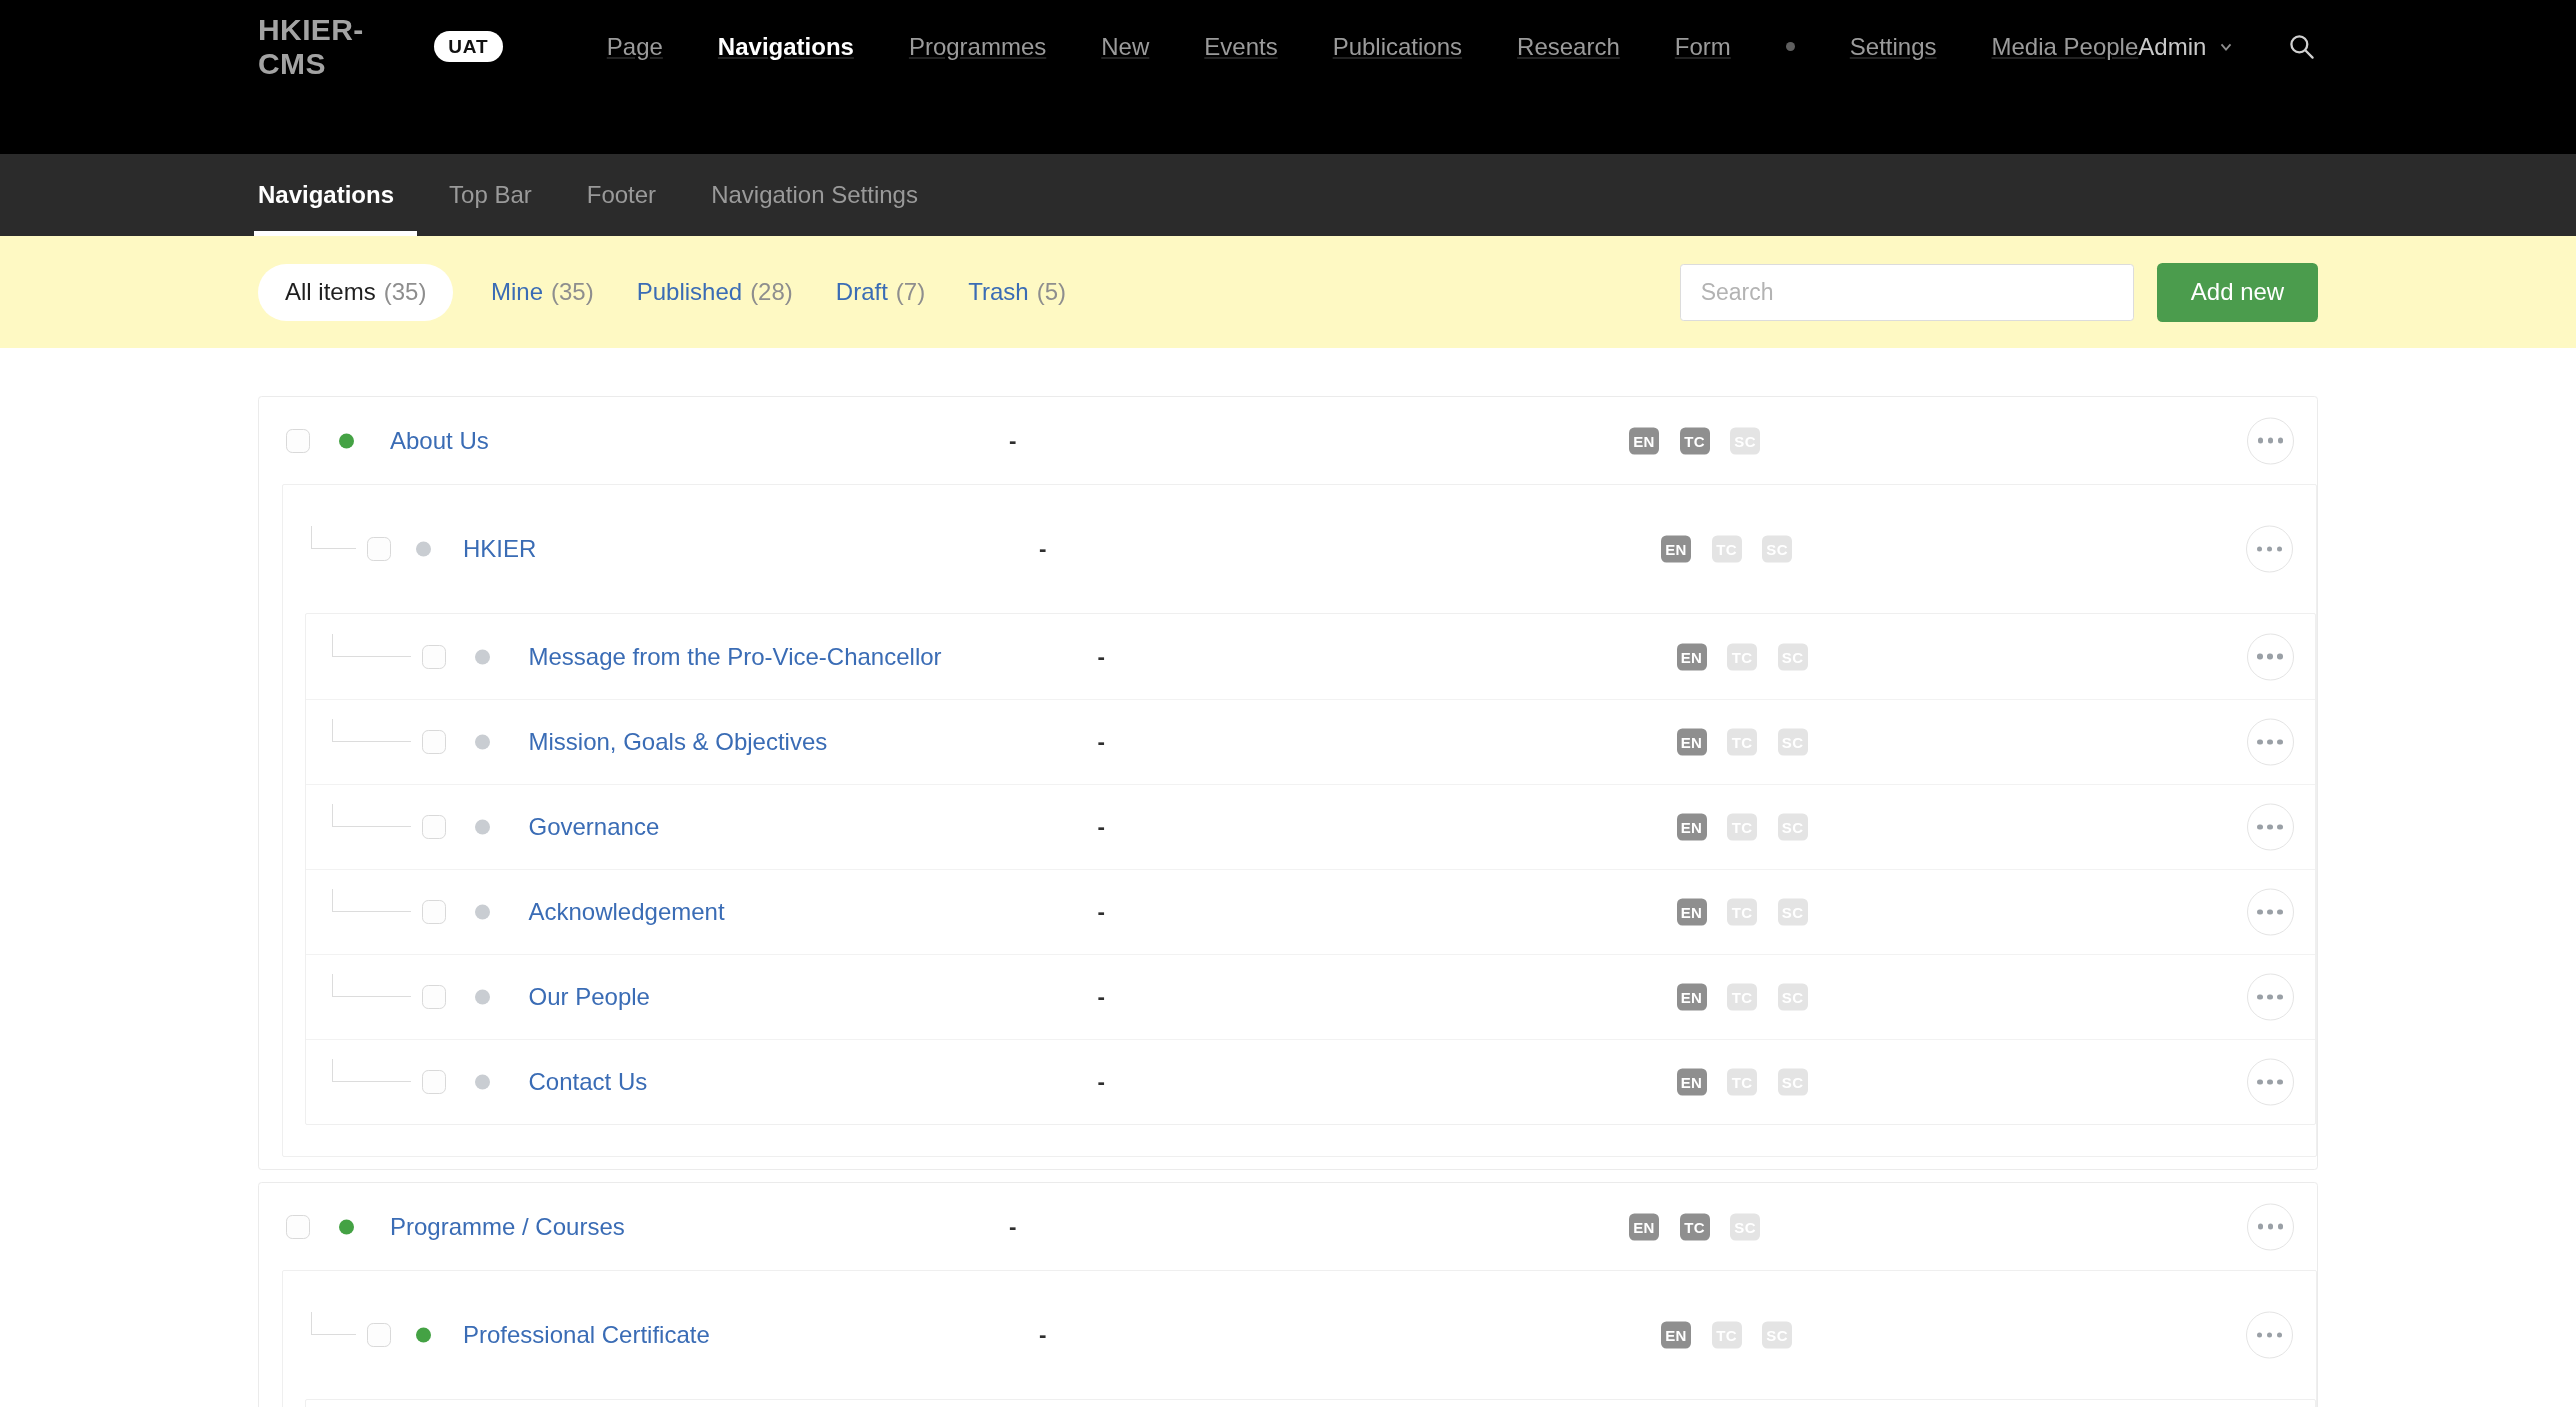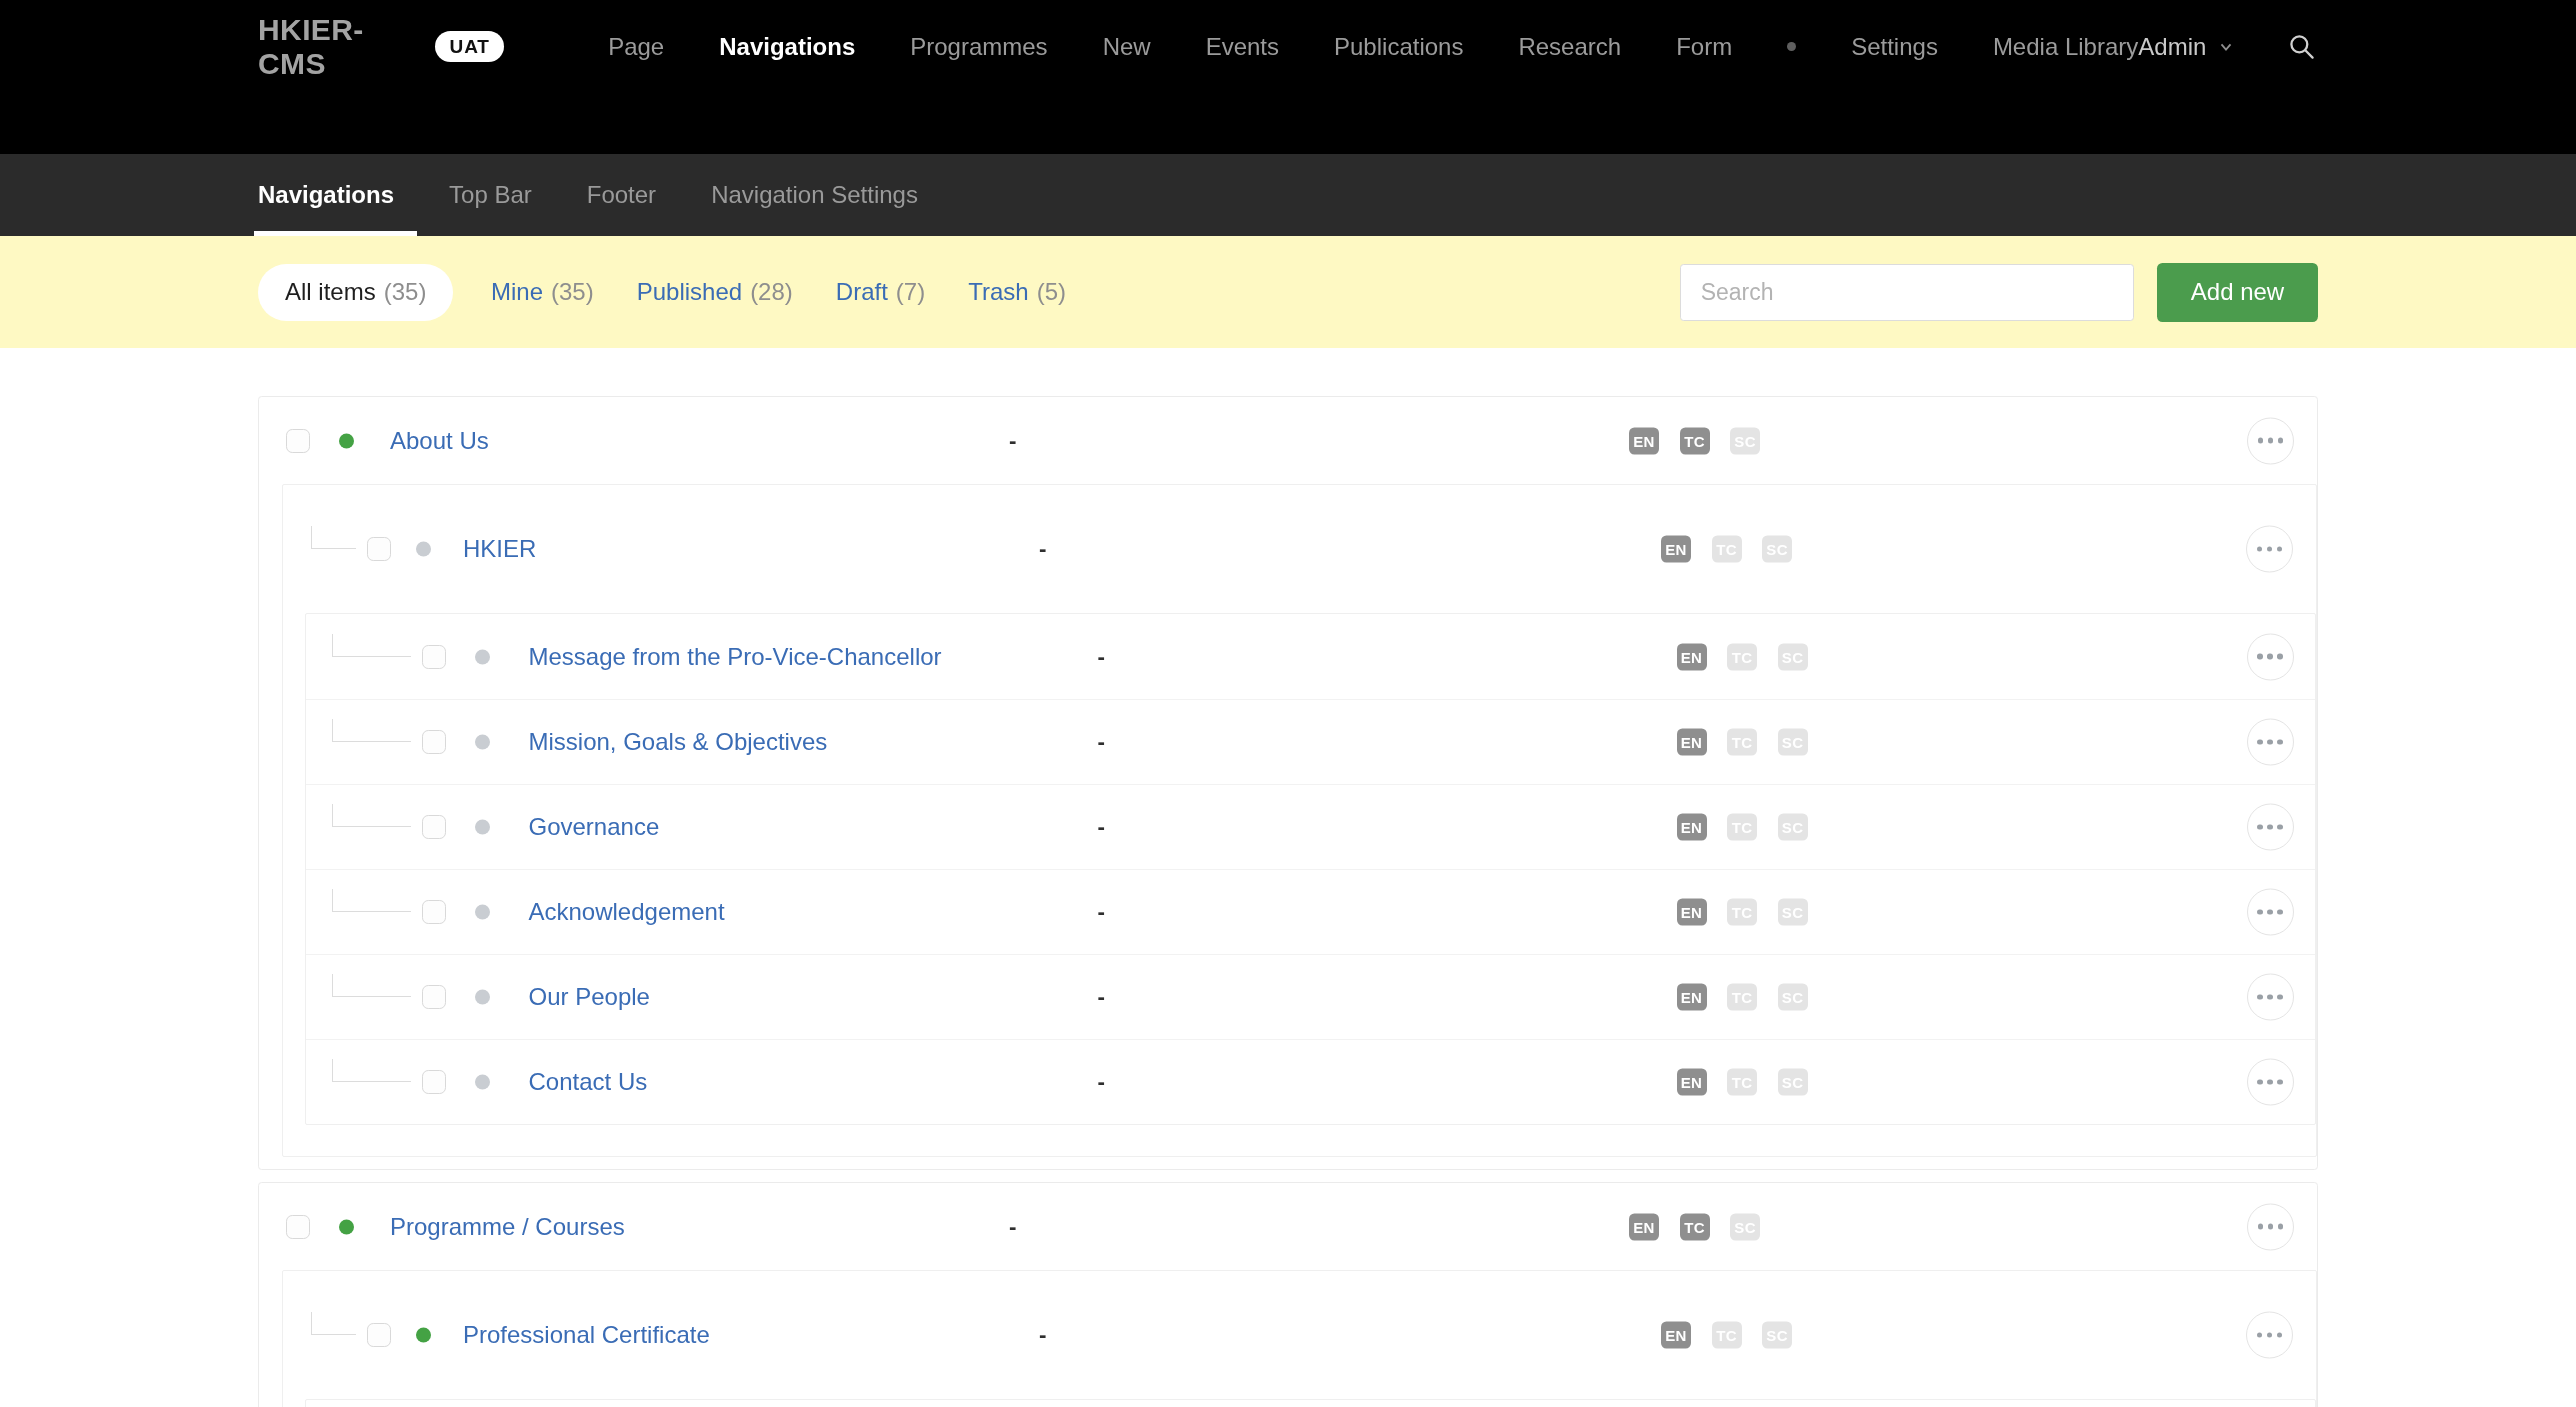--- a/index.html
+++ b/index.html
@@ -16,21 +16,21 @@
     display: flex; align-items: flex-start;
     padding: 25px 259px 0 258px;
   }
   .header-inner { display: flex; align-items: center; width: 100%; height: 43px; }
   .logo { color: #a3a3a3; font-size: 30px; font-weight: 700; letter-spacing: 0.4px; }
   .env-pill {
     margin-left: 21.5px; background: #fff; color: #111;
     font-size: 19px; font-weight: 700; letter-spacing: 0.9px;
     padding: 4.5px 14.3px; border-radius: 894px;
   }
-  .main-nav { display: flex; align-items: center; gap: 55px; margin-left: 104px; }
+  .main-nav { display: flex; align-items: center; gap: 55px; margin-left: 104px; text-decoration: underline; }
   .nav-item { font-size: 24px; color: #9b9b9b; cursor: pointer; white-space: nowrap; }
   .nav-item.active { color: #fff; font-weight: 600; }
   .nav-sep-dot { width: 9px; height: 9px; border-radius: 50%; background: #5f5f5f; }
   .header-right { margin-left: auto; display: flex; align-items: center; gap: 52px; }
   .user-menu { display: flex; align-items: center; gap: 10.7px; color: #c9c9c9; font-size: 24px; cursor: pointer; }
   .chev { width: 18px; height: 18px; }
   .search-glyph { width: 30px; height: 30px; cursor: pointer; }
 
   
   .tabbar {
@@ -169,21 +169,21 @@
       <span class="nav-item">Page</span>
       <span class="nav-item active">Navigations</span>
       <span class="nav-item">Programmes</span>
       <span class="nav-item">New</span>
       <span class="nav-item">Events</span>
       <span class="nav-item">Publications</span>
       <span class="nav-item">Research</span>
       <span class="nav-item">Form</span>
       <span class="nav-sep-dot"></span>
       <span class="nav-item">Settings</span>
-      <span class="nav-item">Media Library</span>
+      <span class="nav-item">Media People</span>
     </nav>
 
     <div class="header-right">
       <span class="user-menu">
         <span>Admin</span>
         <svg class="chev" viewBox="0 0 20 20">
           <polyline points="5,7 10,13 15,7" fill="none" stroke="#8f8f8f" stroke-width="2"></polyline>
         </svg>
       </span>
       <svg class="search-glyph" viewBox="0 0 34 34">

